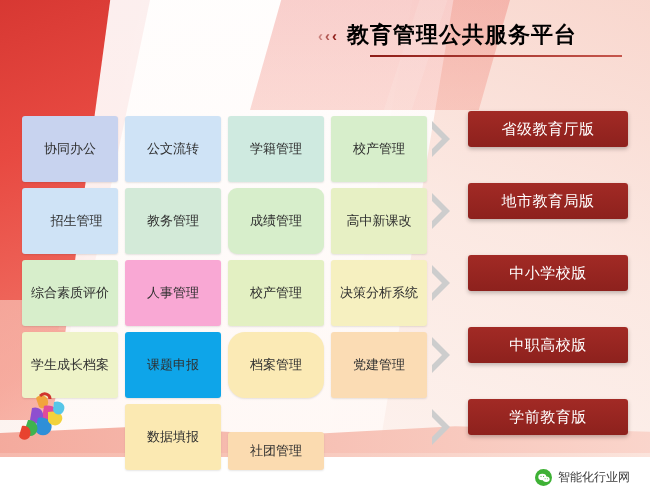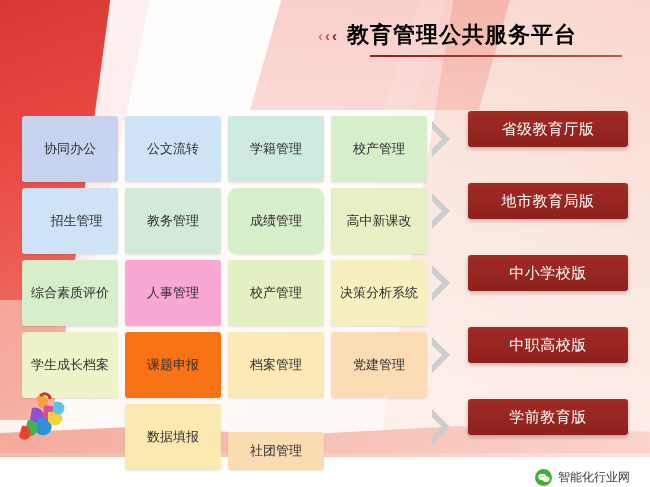--- a/index.html
+++ b/index.html
@@ -116,22 +116,22 @@
     <div class="cell" style="background:#d3ead8;">教务管理</div>
     <div class="cell" style="background:#d7eecb;border-radius:9px;">成绩管理</div>
     <div class="cell" style="background:#e7f0c4;">高中新课改</div>
 
     <div class="cell" style="background:#d7eecb;">综合素质评价</div>
     <div class="cell" style="background:#f9a8d4;">人事管理</div>
     <div class="cell" style="background:#e3f0c2;">校产管理</div>
     <div class="cell" style="background:#f6f0c0;">决策分析系统</div>
 
     <div class="cell" style="background:#eef3c8;">学生成长档案</div>
-    <div class="cell" style="background:#f97316;">课题申报</div>
-    <div class="cell" style="background:#fbeab5;">档案管理</div>
+    <div class="cell" style="background:#0ea5e9;">课题申报</div>
+    <div class="cell" style="background:#fbeab5;border-radius:17px;">档案管理</div>
     <div class="cell" style="background:#fbdcb4;">党建管理</div>
 
     <div class="cell empty"></div>
     <div class="cell" style="background:#fbe9b2;">数据填报</div>
     <div class="cell" style="background:#fbdbb0;margin-top:28px;">社团管理</div>
     <div class="cell empty"></div>
   </div>
 
   <div class="right-list">
     <div class="right-row">

